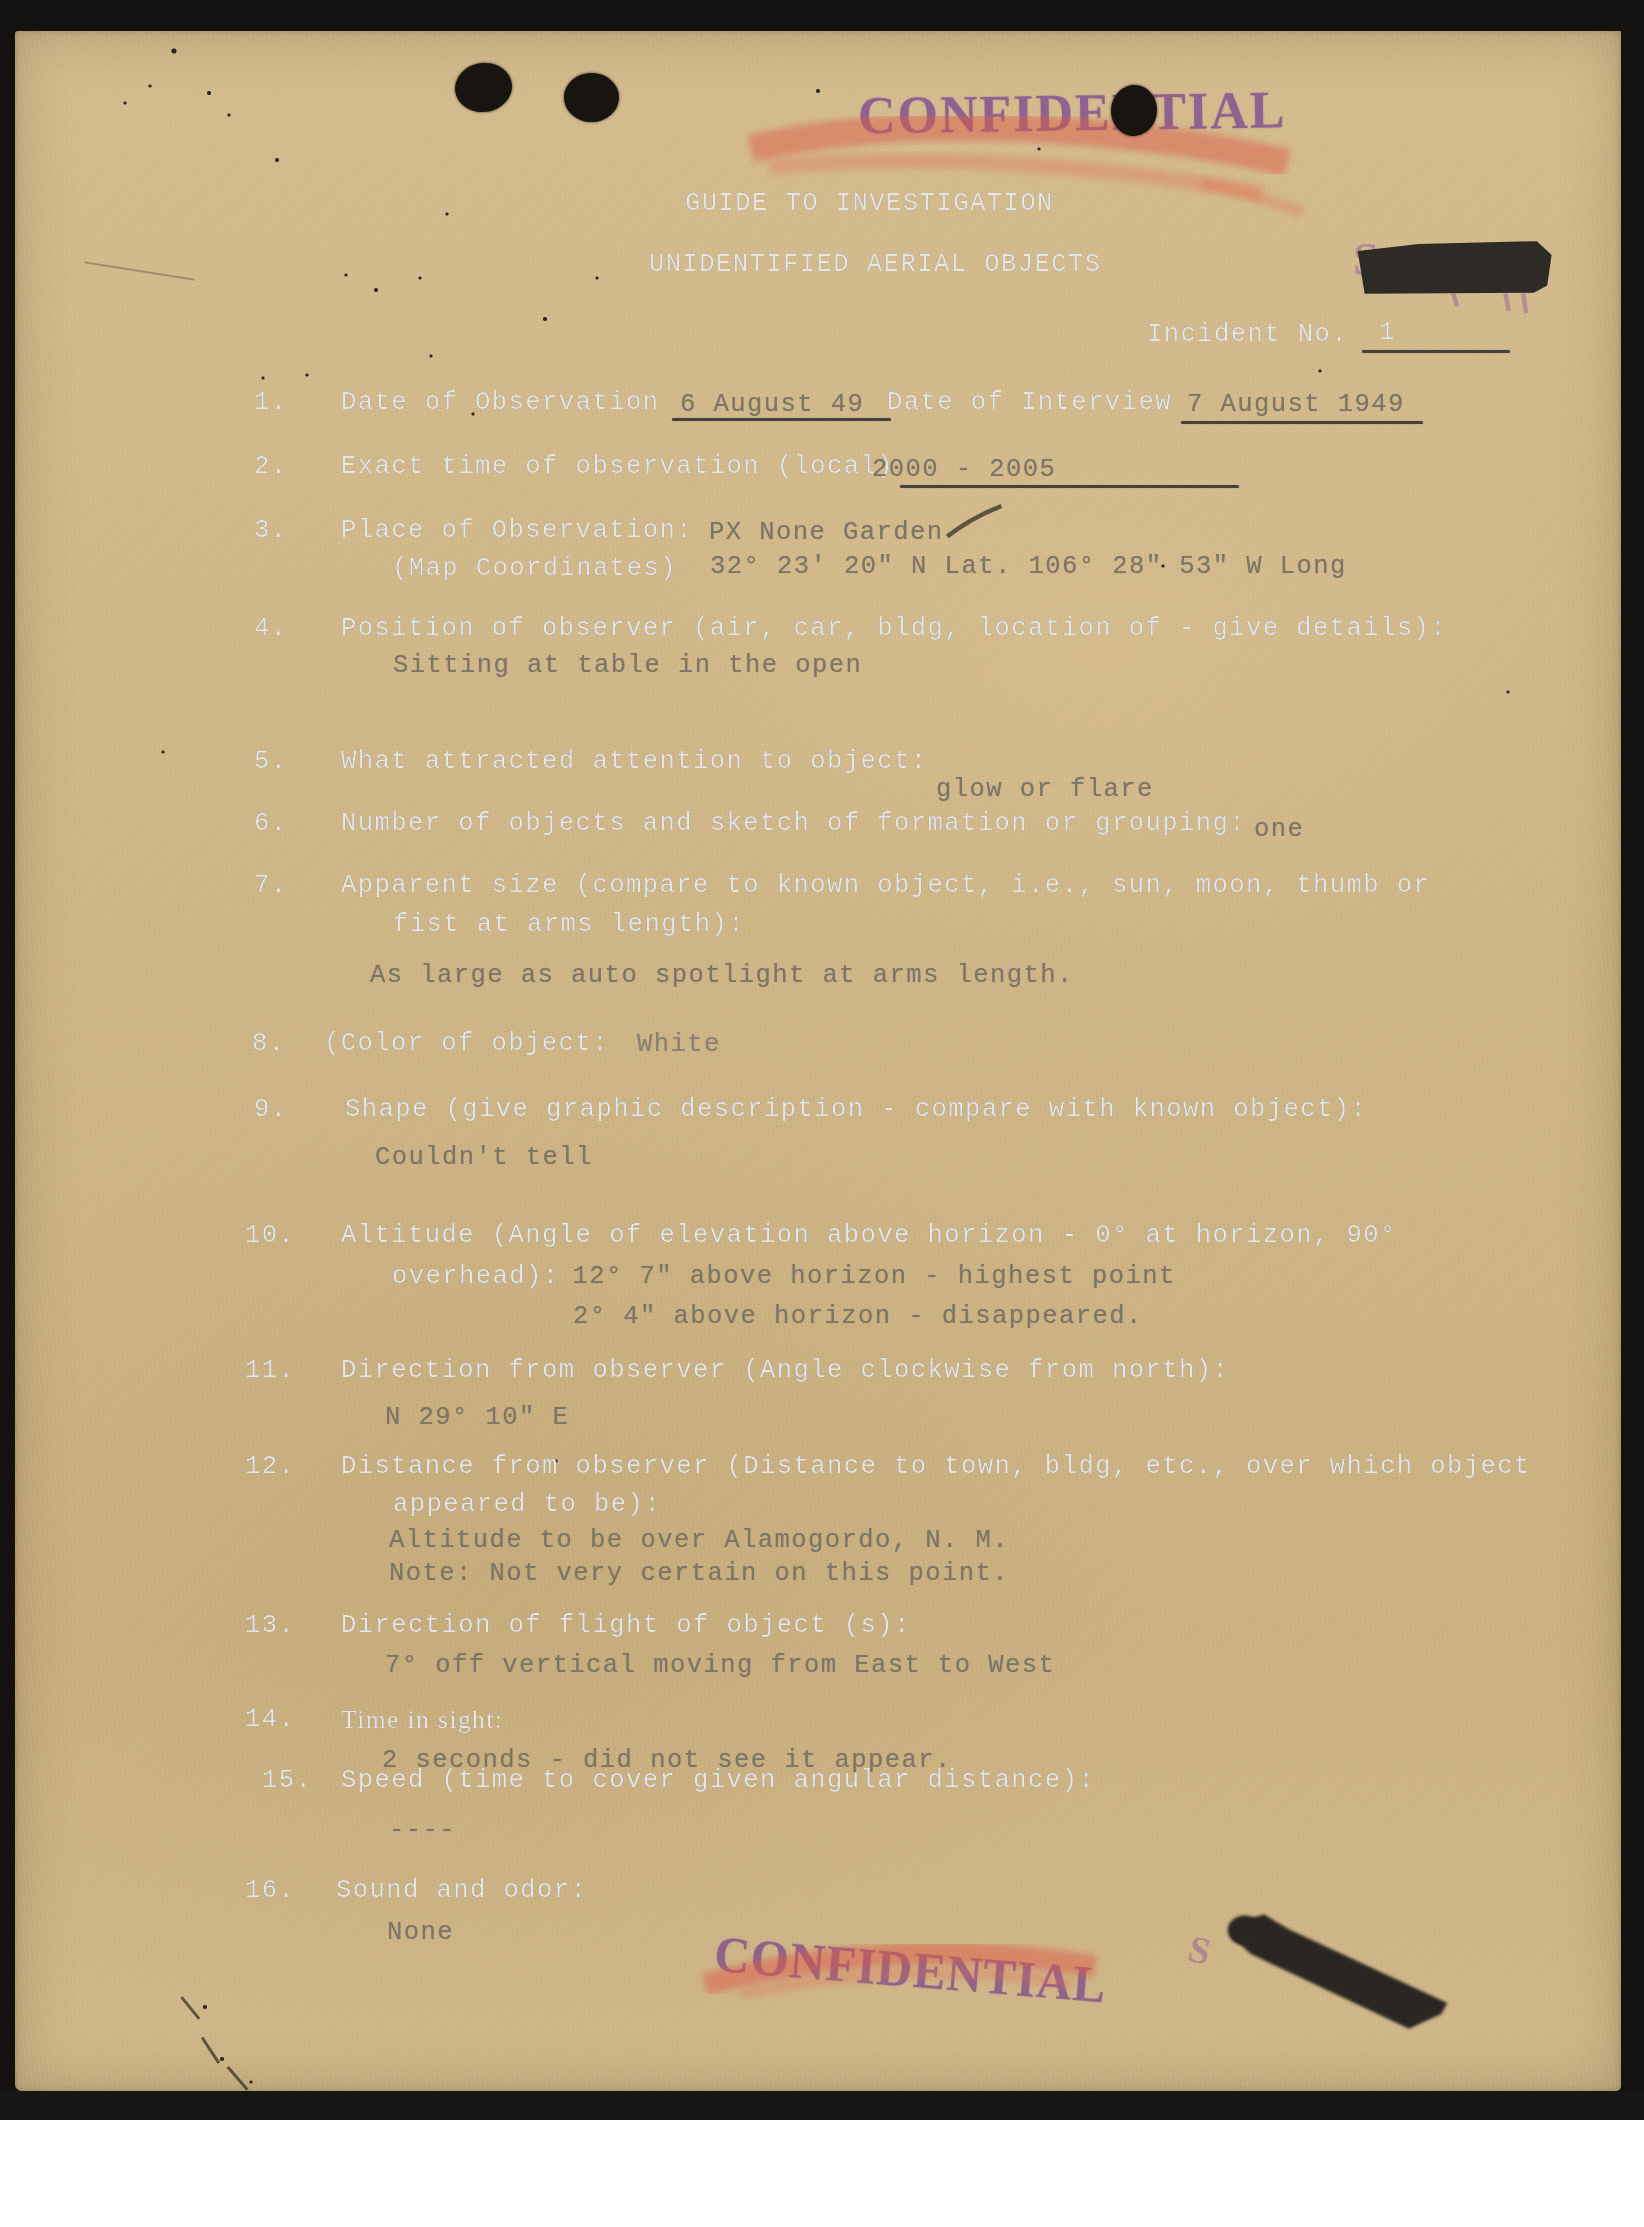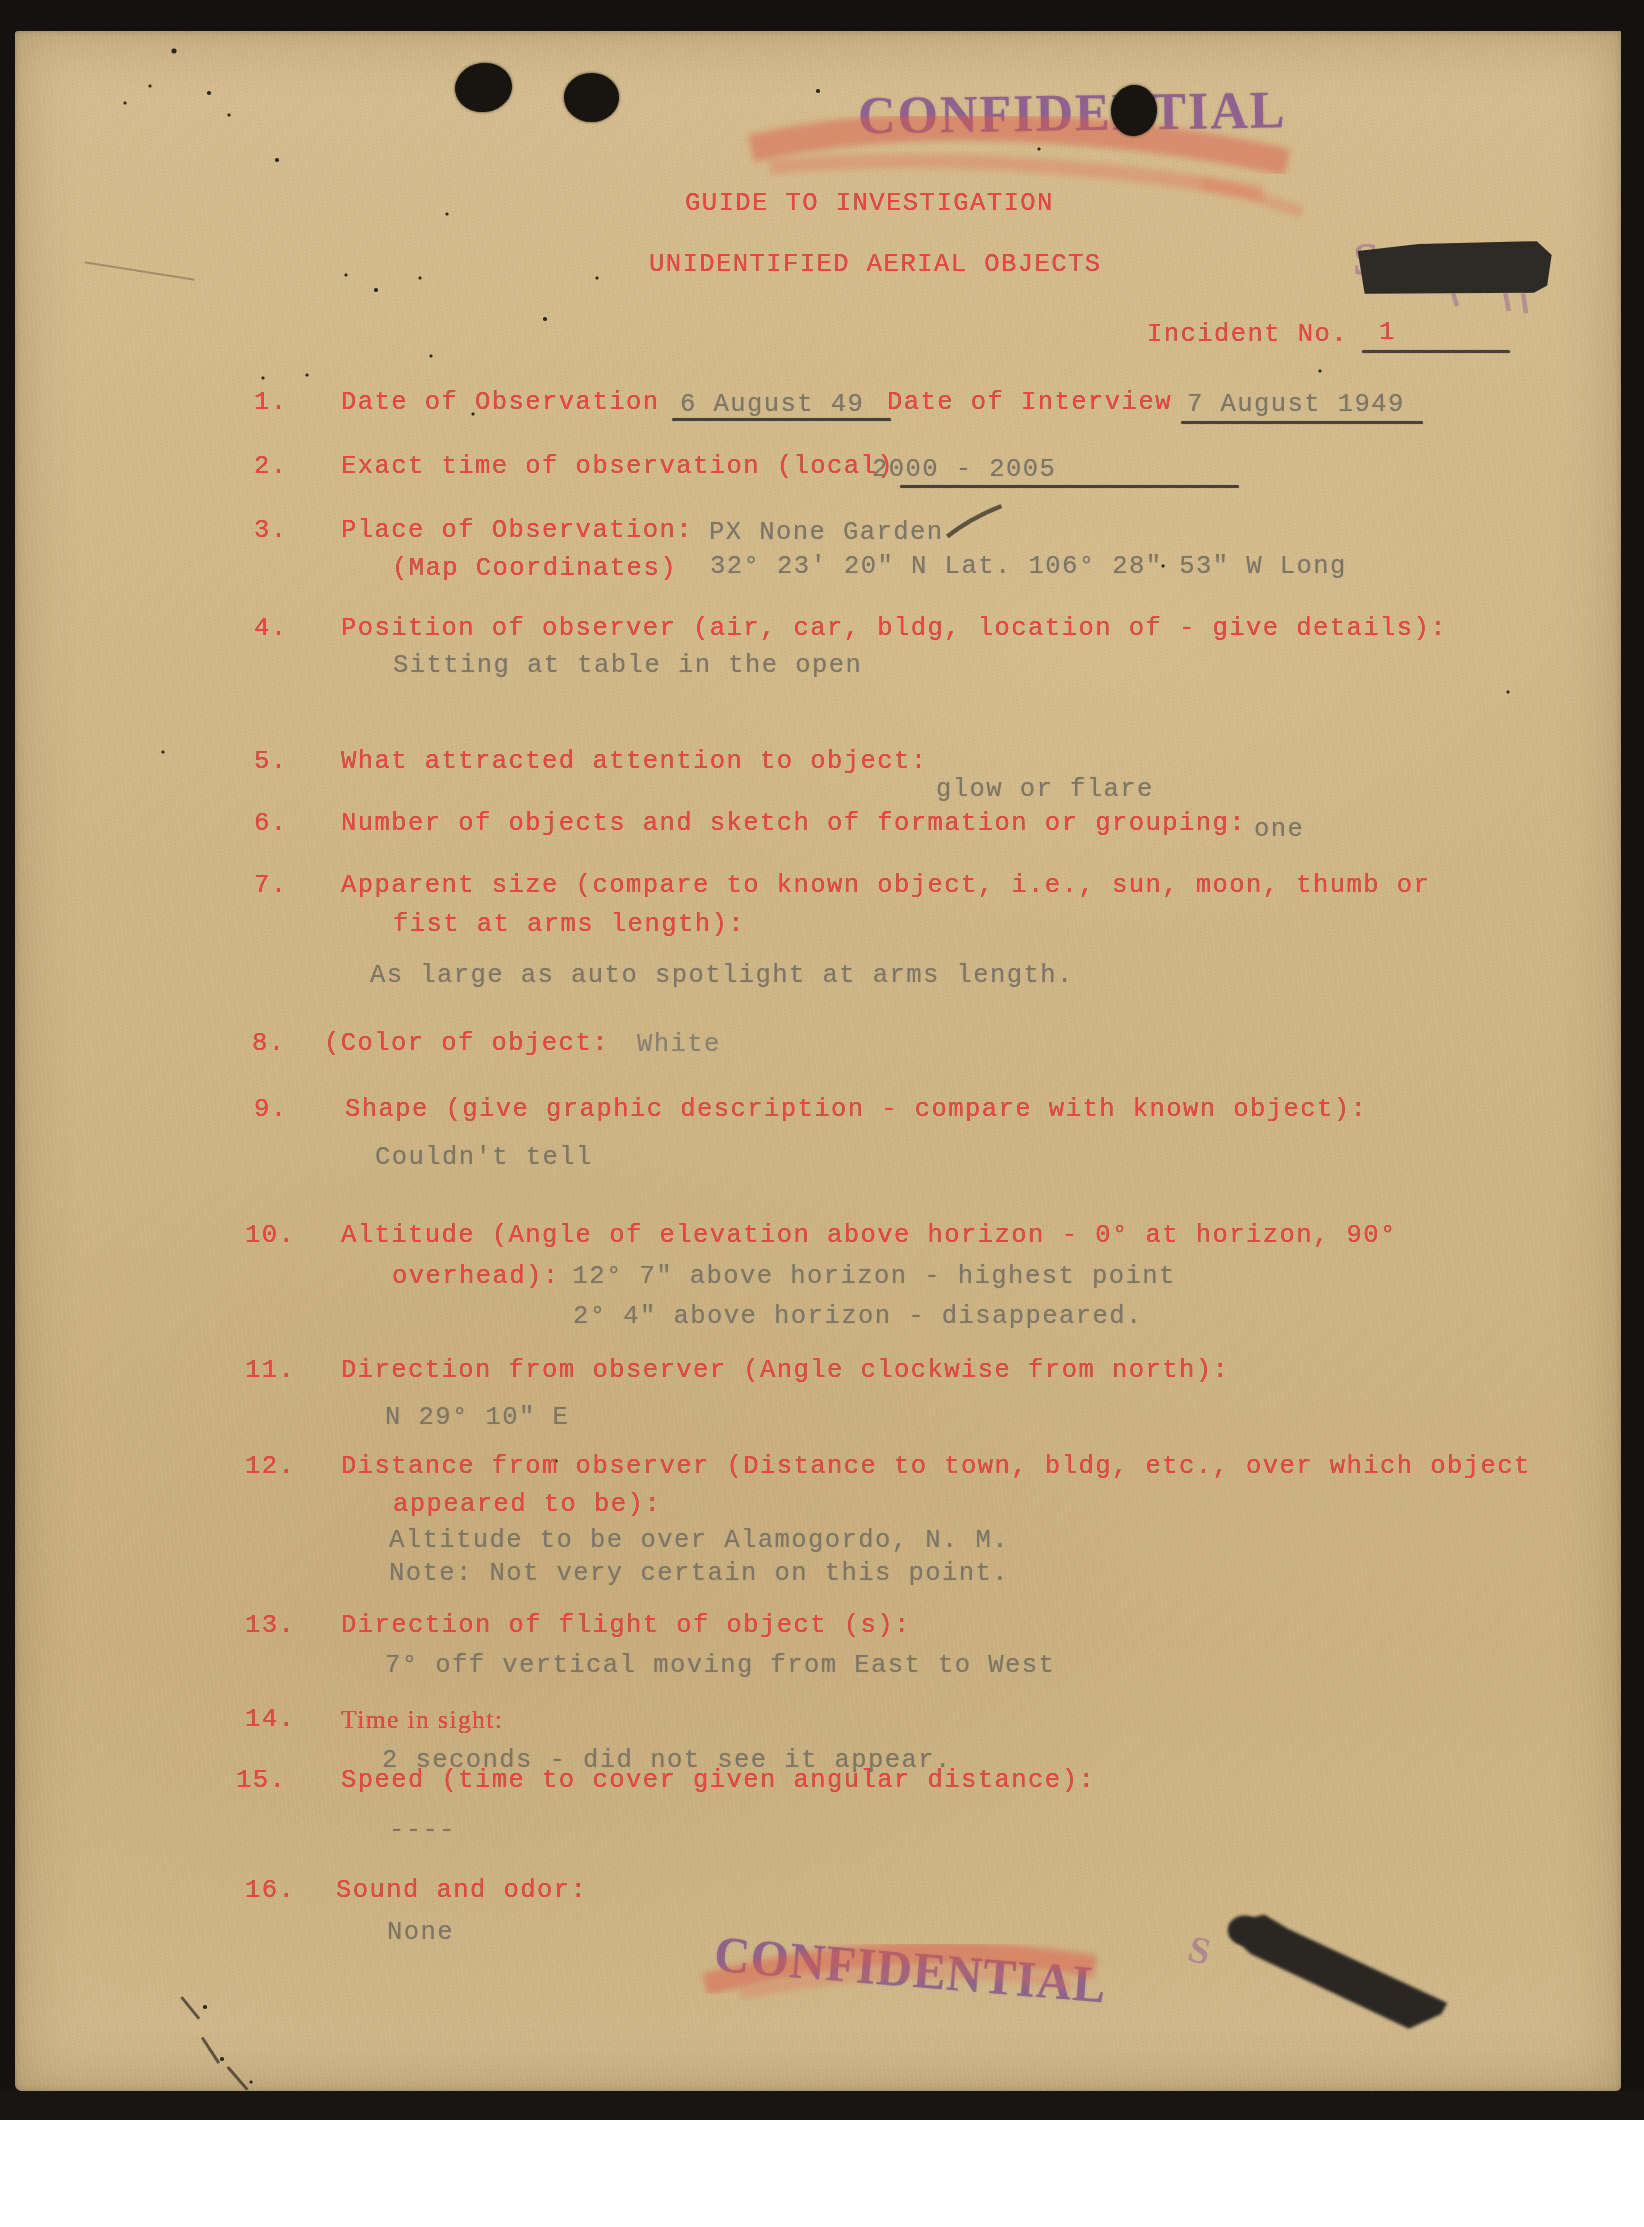--- a/index.html
+++ b/index.html
@@ -20,21 +20,21 @@
     border-radius:3px 1px 4.9px 6.9px;
   }
   .grain{
     position:absolute;left:14.8px;top:30.5px;width:1606px;height:2060px;
     background:
       repeating-linear-gradient(83deg, rgba(255,245,220,.05) 0 1.5px, rgba(0,0,0,0) 1.5px 4.4px),
       repeating-linear-gradient(-12deg, rgba(120,95,55,.04) 0 1px, rgba(0,0,0,0) 1px 3.4px);
     border-radius:3px 1px 4.9px 6.9px;
   }
   .line{position:absolute;white-space:nowrap;font-size:25.6px;line-height:28.6px;letter-spacing:1.4px;}
-  .ink{color:#ef4444;text-shadow:0 0 0.5px rgba(58,53,44,.75);}
+  .ink{color:#e5e5e5;text-shadow:0 0 0.5px rgba(58,53,44,.75);}
   .faded{color:#7d7566;text-shadow:0 0 1px rgba(125,117,102,.55);}
   .faded2{color:#8a8172;text-shadow:0 0 1px rgba(138,129,114,.5);}
   .rule{position:absolute;height:2.5px;background:#46413a;border-radius:1.5px;box-shadow:0 0 1px rgba(58,53,44,.6);}
   .hole{position:absolute;background:#181511;border-radius:50%;box-shadow:0 0 3px rgba(20,16,10,.8);}
   .stamp{
     position:absolute;font-family:"Liberation Serif","DejaVu Serif",serif;
     font-weight:bold;white-space:nowrap;
   }
   .stamp-top{left:858px;top:83px;font-size:52px;letter-spacing:2px;color:rgba(137,89,143,.82);
     transform:rotate(-.8deg) scaleY(1.02);text-shadow:0 0 1.5px rgba(137,89,143,.5);}
@@ -138,21 +138,21 @@
 <div class="line faded" style="left:389px;top:1560px;">Note: Not very certain on this point.</div>
 
 <div class="line ink" style="left:245px;top:1612px;">13.</div>
 <div class="line ink" style="left:341px;top:1612px;">Direction of flight of object (s):</div>
 <div class="line faded" style="left:385px;top:1652px;">7° off vertical moving from East to West</div>
 
 <div class="line ink" style="left:245px;top:1706px;">14.</div>
 <div class="line ink" style="left:341px;top:1706px;font-family:Liberation Serif, serif;">Time in sight:</div>
 <div class="line faded" style="left:382px;top:1747px;">2 seconds - did not see it appear.</div>
 
-<div class="line ink" style="left:236px;top:1767px;">15.</div>
+<div class="line ink" style="left:262px;top:1767px;">15.</div>
 <div class="line ink" style="left:341px;top:1767px;">Speed (time to cover given angular distance):</div>
 <div class="line faded" style="left:389px;top:1817px;">----</div>
 
 <div class="line ink" style="left:245px;top:1877px;">16.</div>
 <div class="line ink" style="left:336px;top:1877px;">Sound and odor:</div>
 <div class="line faded" style="left:387px;top:1919px;">None</div>
 
 <div class="stamp stamp-bottom">CONFIDENTIAL</div>
 <div class="redact-remnant" style="left:1189px;top:1928px;font-size:38px;transform:rotate(14deg);">S</div>
 

